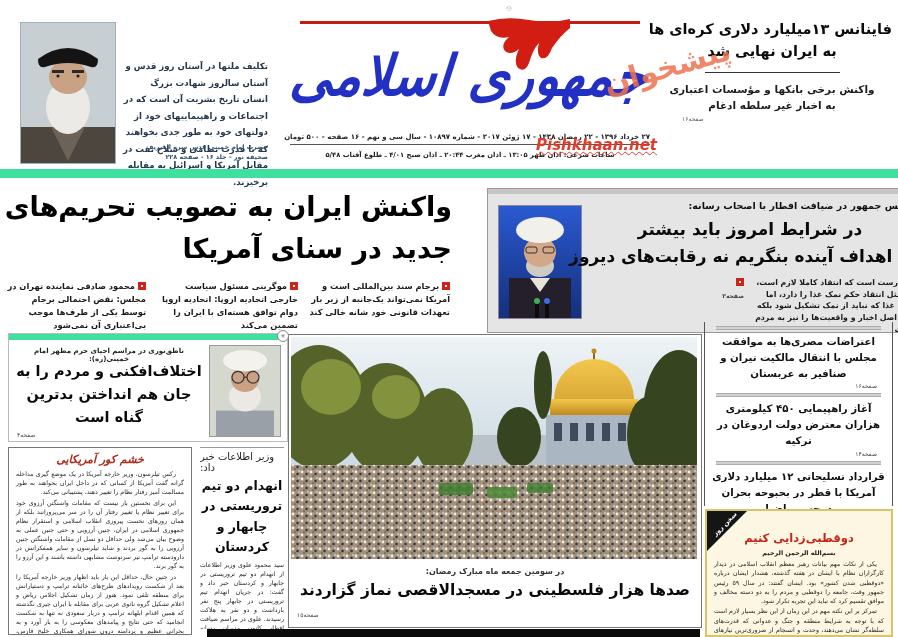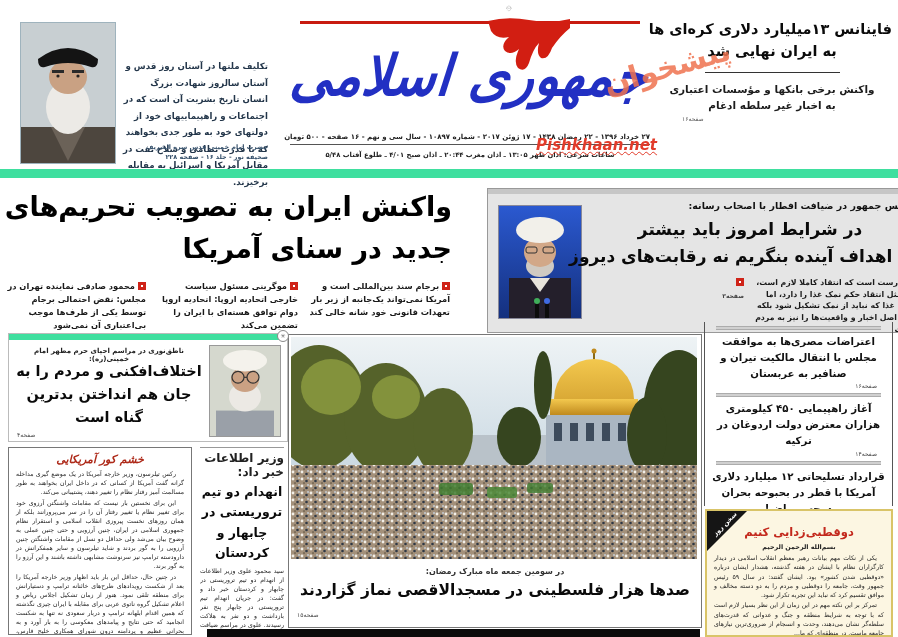--- a/index.html
+++ b/index.html
@@ -84,35 +84,35 @@
   .rc-item{font-size:10.2px;font-weight:bold;line-height:1.55;text-align:center;color:#101010;}
   .rc-pref{font-size:6px;color:#444;text-align:right;margin:1px 10px 2px 0;}
 
   
   .editorial-box{left:705px;top:509px;width:188px;height:128px;background:#fcf6e2;
                  border:2px solid #d9c468;box-sizing:border-box;overflow:hidden;}
   .corner-tri{position:absolute;left:0;top:0;width:0;height:0;
               border-top:40px solid #151515;border-right:40px solid transparent;}
   .corner-label{position:absolute;left:-2px;top:9px;width:40px;transform:rotate(-45deg);
                 color:#fff;font-size:6.5px;font-weight:bold;text-align:center;}
-  .ed-title{margin-top:14px;text-align:center;font-size:11.5px;font-weight:bold;color:#c3281c;}
+  .ed-title{margin-top:20px;text-align:center;font-size:11.5px;font-weight:bold;color:#c3281c;}
   .ed-bismillah{text-align:center;font-size:6.4px;font-weight:bold;color:#222;margin-top:4px;}
   .ed-body{padding:2px 7px 0 7px;font-size:6.2px;line-height:1.5;text-align:justify;color:#1c1c1c;}
   .ed-body p{margin:0 0 1px 0;text-indent:7px;}
 
   
   .left-article{left:8px;top:447px;width:184px;height:188px;border:1px solid #777;background:#fff;
                 box-sizing:border-box;padding:5px 7px;overflow:hidden;}
   .la-title{text-align:center;font-size:11px;font-weight:bold;font-style:italic;color:#ae2a1a;margin-bottom:4px;}
   .la-body{font-size:6.2px;line-height:1.45;text-align:justify;color:#1d1d1d;}
   .la-body p{margin:0 0 2px 0;text-indent:8px;}
 
   
   .ministry-col{left:200px;top:447px;width:84px;height:182px;overflow:hidden;border-top:1px solid #999;padding-top:3px;box-sizing:border-box;}
-  .mc-kicker{font-size:12px;font-weight:bold;text-align:right;color:#222;}
+  .mc-kicker{font-size:10px;font-weight:normal;text-align:left;color:#222;}
   .mc-headline{font-size:12.5px;font-weight:bold;line-height:1.62;text-align:center;color:#0a0a0a;margin:3px 0 4px 0;}
   .mc-body{font-size:6.2px;line-height:1.45;text-align:justify;color:#1d1d1d;}
 </style>
 </head>
 <body>
 
 <div class="page">
 
   <div class="abs ornament">۞</div>
 

